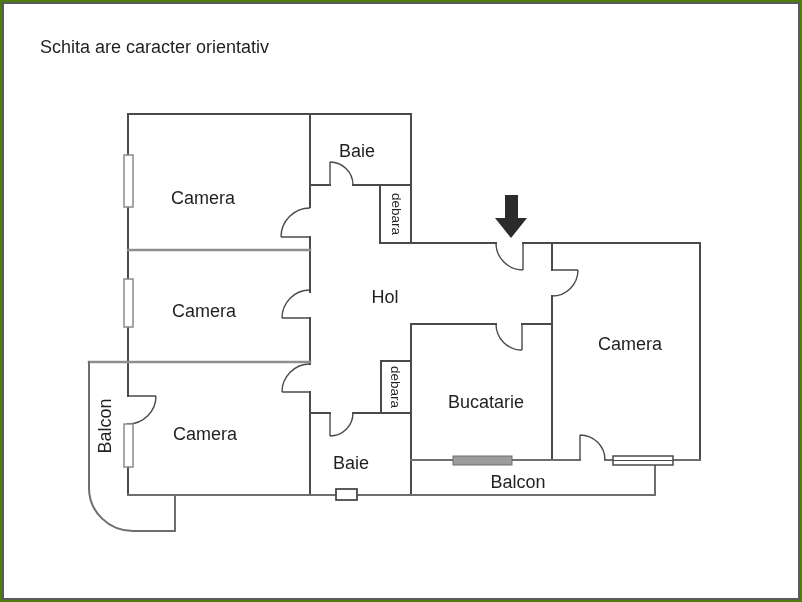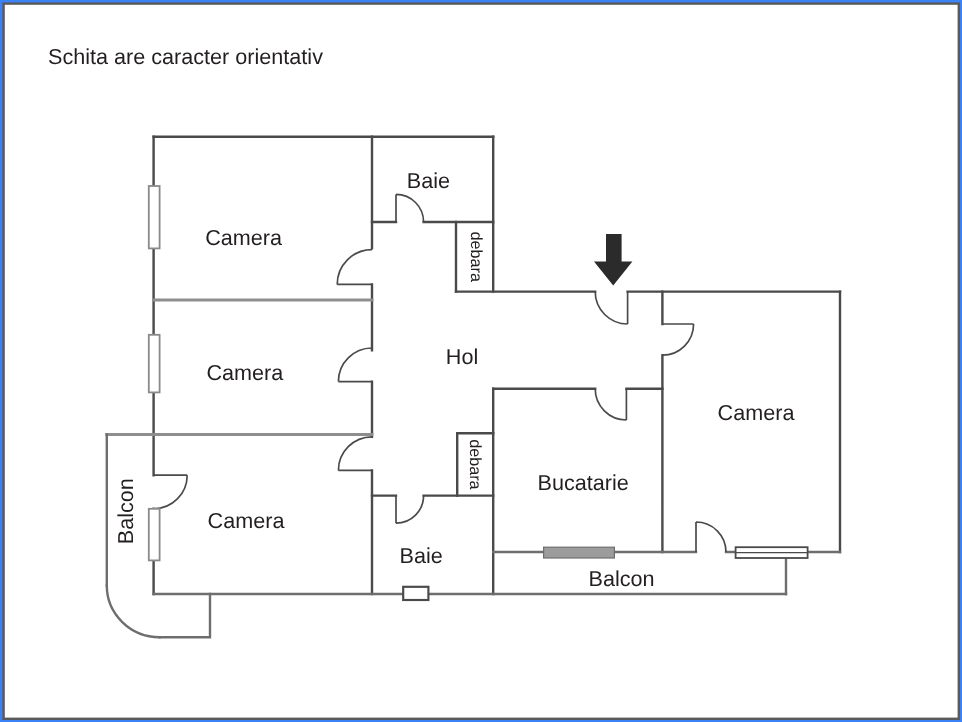--- a/index.html
+++ b/index.html
@@ -5,21 +5,21 @@
   html, body {
     margin: 0;
     padding: 0;
     background: #ffffff;
     font-family: "Liberation Sans", sans-serif;
   }
   .stage {
     position: relative;
     width: 802px;
     height: 602px;
-    background: #3b82f6;
+    background: #4d7c0f;
     overflow: hidden;
   }
   svg { display: block; }
   text {
     fill: #231f20;
     font-family: "Liberation Sans", sans-serif;
   }
   .room-label { font-size: 18px; }
   .small-label { font-size: 13.5px; }
   .title-label { font-size: 18px; }

